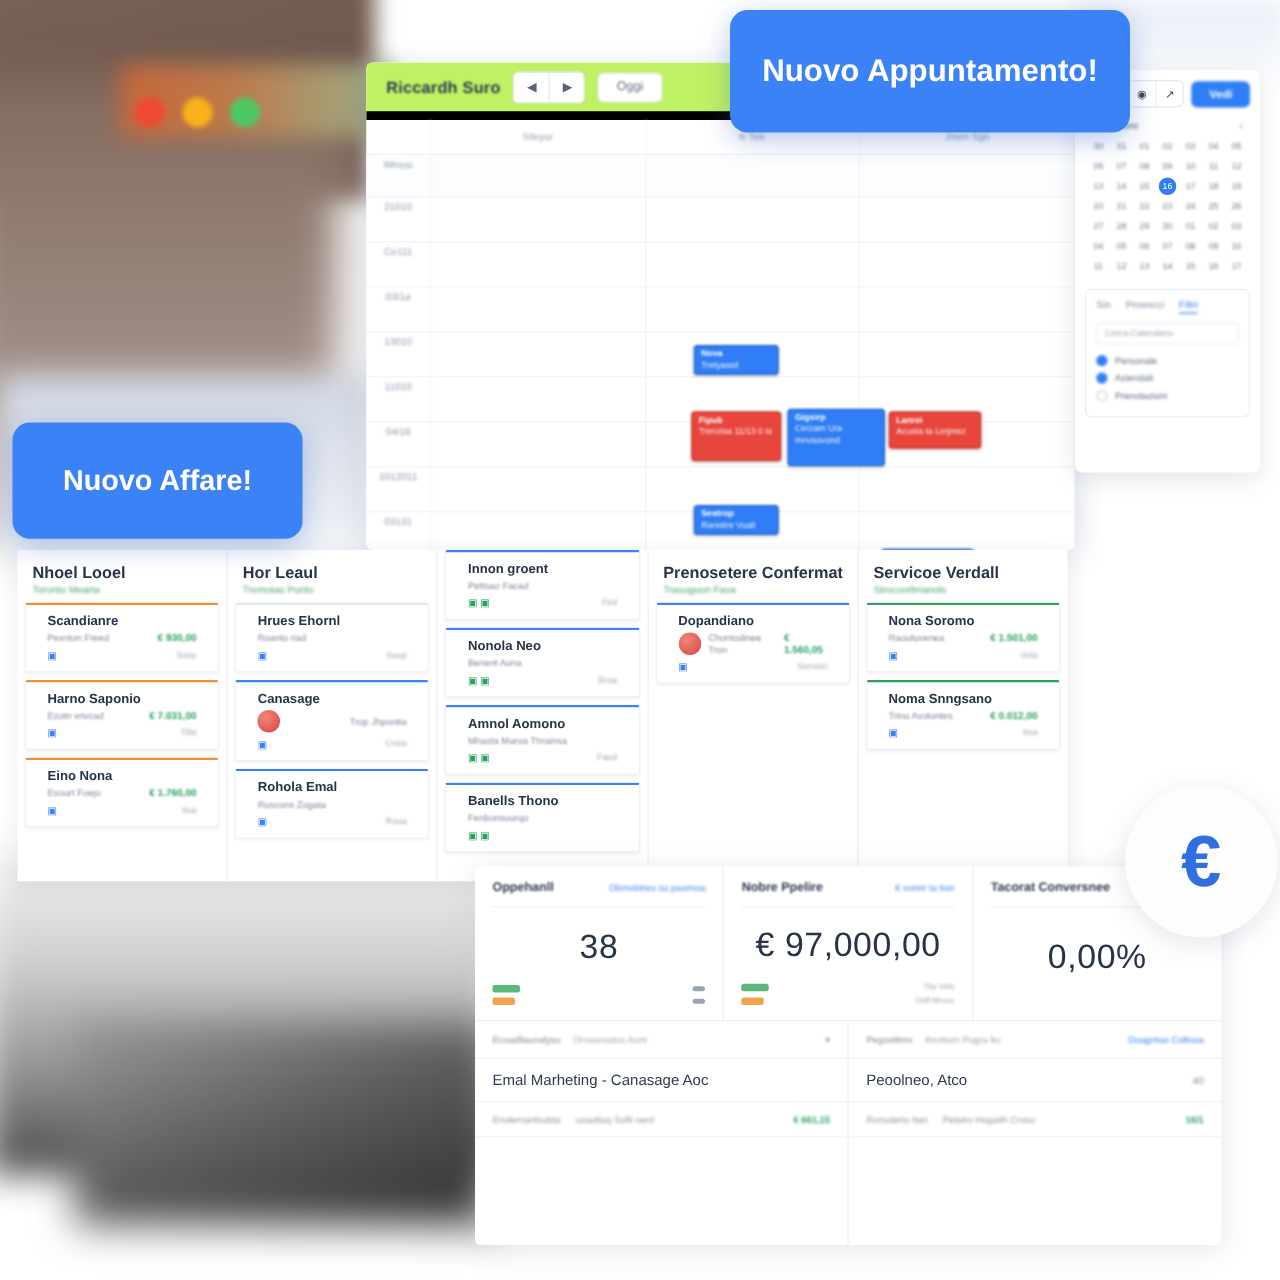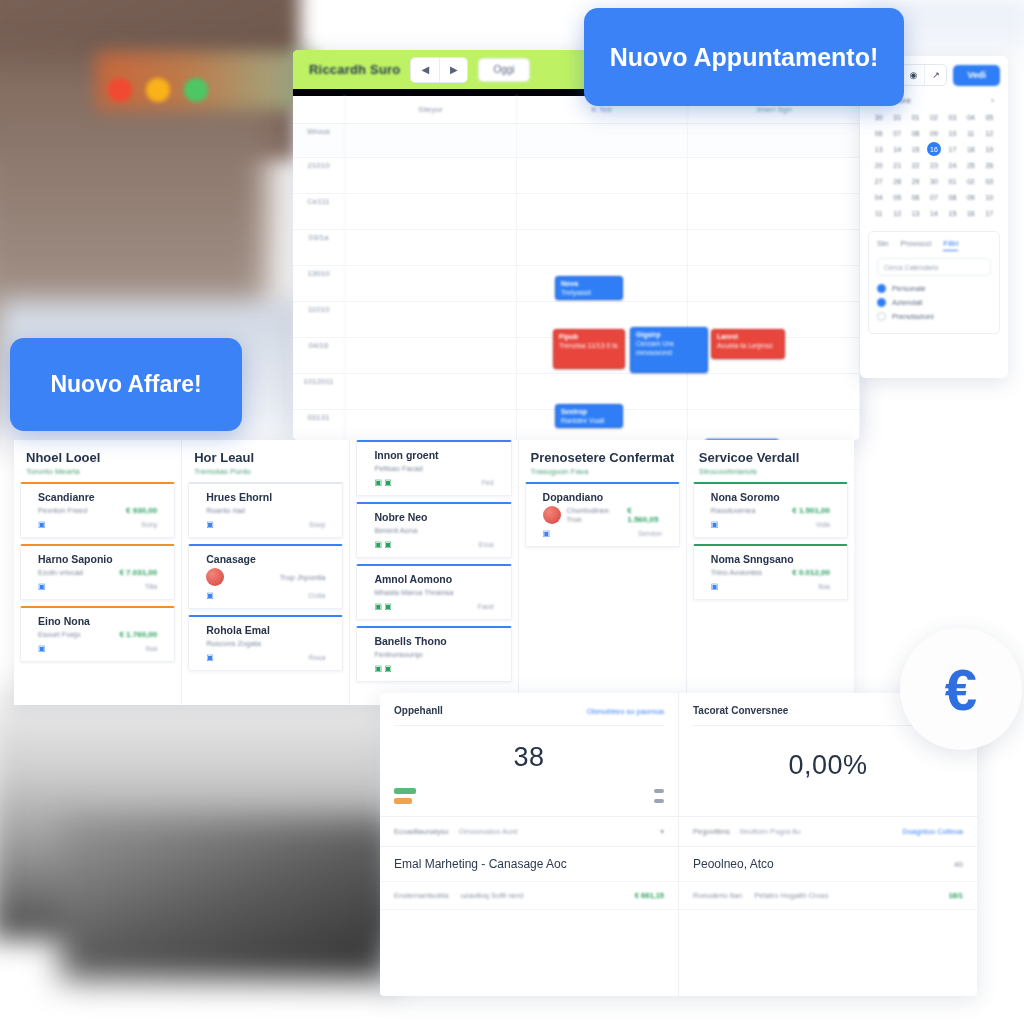--- a/index.html
+++ b/index.html
@@ -531,21 +531,21 @@
       <div class="t">Innon groent</div>
       <div class="krow">
           <span class="s">Pettsao Facad</span>
         </div>
       <div class="foot">
           <span class="kicons g">▣ ▣</span>
         <span class="meta">Fed</span>
         </div>
     </div>
     <div class="kcard" style="border-top-color:#3b82f6">
-      <div class="t">Nobre Neo</div>
+      <div class="t">Nonola Neo</div>
       <div class="krow">
           <span class="s">Benent Aona</span>
         </div>
       <div class="foot">
           <span class="kicons g">▣ ▣</span>
         <span class="meta">Eroa</span>
         </div>
     </div>
     <div class="kcard" style="border-top-color:#3b82f6">
       <div class="t">Amnol Aomono</div>
@@ -633,20 +633,38 @@
             <span class="bar green"></span>
             <span class="bar grey"></span>
           </div>
         <div class="barline">
             <span class="bar orange"></span>
             <span class="bar grey"></span>
           </div>
       </div>
     </div>
 
+    <div class="stat">
+      <div class="stat-hd">
+        <span class="stat-label">Nobre Ppelire</span>
+        <span class="stat-link">€ vonnr ta tion</span>
+      </div>
+      <div class="stat-sep"></div>
+      <div class="stat-val">€ 97,000,00</div>
+      <div class="bars">
+        <div class="barline">
+            <span class="bar green"></span>
+            <span class="bar-txt">Tby Velo</span>
+          </div>
+        <div class="barline">
+            <span class="bar orange"></span>
+            <span class="bar-txt">Drill Mroos</span>
+          </div>
+      </div>
+    </div>
 
     <div class="stat">
       <div class="stat-hd">
         <span class="stat-label">Tacorat Conversnee</span>
       </div>
       <div class="stat-sep"></div>
       <div class="stat-val">0,00%</div>
     </div>
   </div>
 

